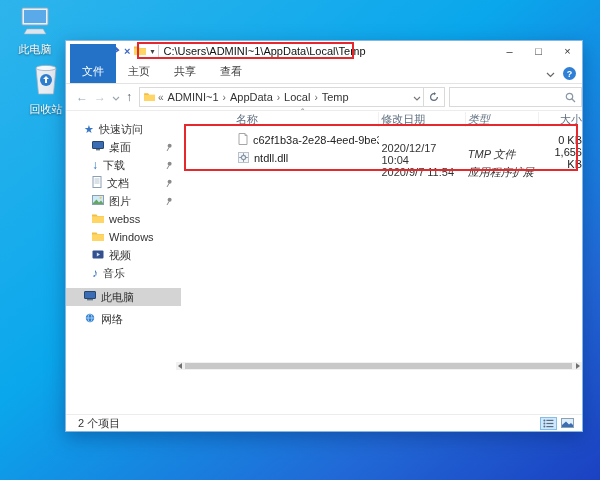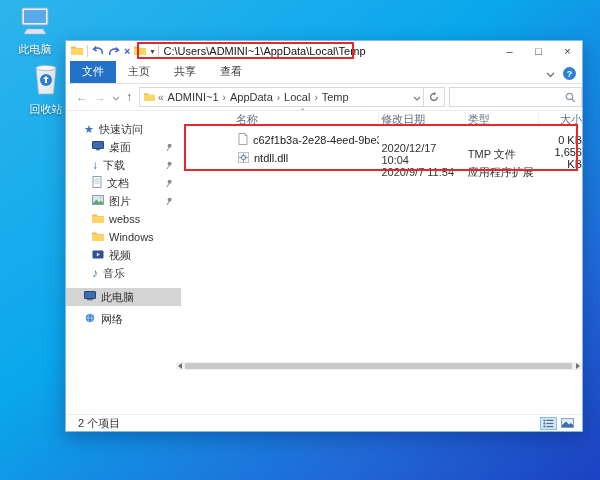--- a/index.html
+++ b/index.html
@@ -22,21 +22,21 @@
   .titlebar{height:20px;display:flex;align-items:center;position:relative;flex:0 0 auto;}
   .qat{display:flex;align-items:center;gap:4px;padding-left:5px;}
   .qat .sep{width:1px;height:12px;background:#d0d0d0;}
   .qat .glyph{color:#3e65c8;font-weight:bold;font-size:11px;line-height:1;}
   .qat .dd{font-size:8px;color:#444;}
   .title-path{font-size:11px;color:#111;padding:14px 4px;white-space:nowrap;}
   .win-controls{position:absolute;right:0;top:0;height:20px;display:flex;}
   .win-controls span{width:29px;text-align:center;line-height:20px;font-size:11px;color:#333;}
   
   .tabs{height:22px;display:flex;align-items:flex-end;border-bottom:1px solid #e3e3e3;position:relative;flex:0 0 auto;}
-  .tab{padding:3px 12px 4px;font-size:11px;color:#3b3b3b;}
+  .tab{padding:20px 12px 4px;font-size:11px;color:#3b3b3b;}
   .tab.active{background:#2472c8;color:#fff;margin-left:4px;}
   .ribbon-right{position:absolute;right:6px;bottom:3px;display:flex;align-items:center;gap:8px;}
   .help-circle{width:13px;height:13px;border-radius:50%;background:#2e7fd6;color:#fff;font-size:9px;font-weight:bold;
     display:flex;align-items:center;justify-content:center;}
   
   .navbar{height:26px;display:flex;align-items:center;flex:0 0 auto;border-bottom:1px solid #ececec;}
   .nav-arrows{display:flex;align-items:center;gap:6px;padding:0 7px 0 10px;}
   .nav-arrows .a{font-size:12px;}
   .addr{height:20px;width:294px;border:1px solid #d9d9d9;background:#fff;display:flex;align-items:center;
     padding:0 2px 0 4px;box-sizing:border-box;gap:3px;}
@@ -56,21 +56,21 @@
   .side-item.selected{background:#d4d4d4;}
   .side-item .pin{position:absolute;right:8px;top:4px;}
   .side-gap{height:6px;}
   .ico-star{color:#3a77c2;font-size:11px;line-height:1;}
   .ico-down{color:#2a70c2;font-weight:bold;font-size:12px;line-height:1;}
   .ico-note{color:#3a77c2;font-size:12px;line-height:1;}
   .filelist{flex:1 1 auto;position:relative;min-width:0;}
   .cols{display:flex;color:#5f6f81;height:16px;align-items:center;}
   .c-name{width:165px;padding-left:7px;box-sizing:border-box;position:relative;border-right:1px solid #f0f0f0;margin-left:48px;}
   .c-date{width:95px;padding-left:2px;box-sizing:border-box;border-right:1px solid #f0f0f0;}
-  .c-type{width:80px;padding-left:2px;box-sizing:border-box;border-right:1px solid #f0f0f0;}
+  .c-type{width:80px;padding-left:2px;box-sizing:border-box;border-right:1px solid #f0f0f0;font-style:italic;}
   .c-size{width:48px;text-align:right;box-sizing:border-box;}
   .sort-caret{position:absolute;left:72px;top:-4px;color:#888;font-size:10px;}
   .frow{display:flex;height:18px;align-items:center;margin-top:0;}
   .frow .c-name{display:flex;align-items:center;gap:5px;border-right:none;padding-left:9px;
     white-space:nowrap;overflow:hidden;}
   .frow .c-date,.frow .c-type{border-right:none;color:#333;margin-top:28px;}
   .rows-pad{padding-top:4px;}
   
   .hscroll{height:8px;flex:0 0 auto;margin-left:110px;background:#f1f1f1;display:flex;align-items:center;position:relative;}
   .hs-thumb{position:absolute;left:9px;right:10px;top:1px;height:6px;background:#c8c8c8;}

